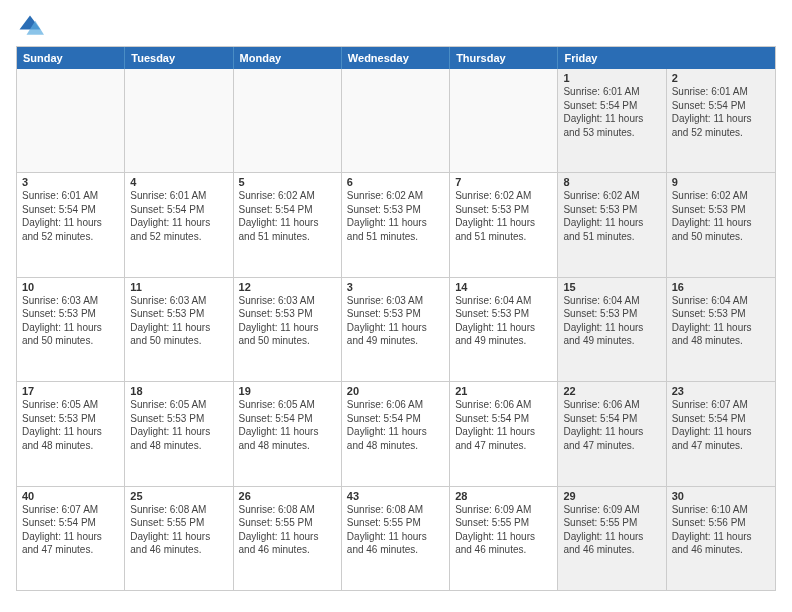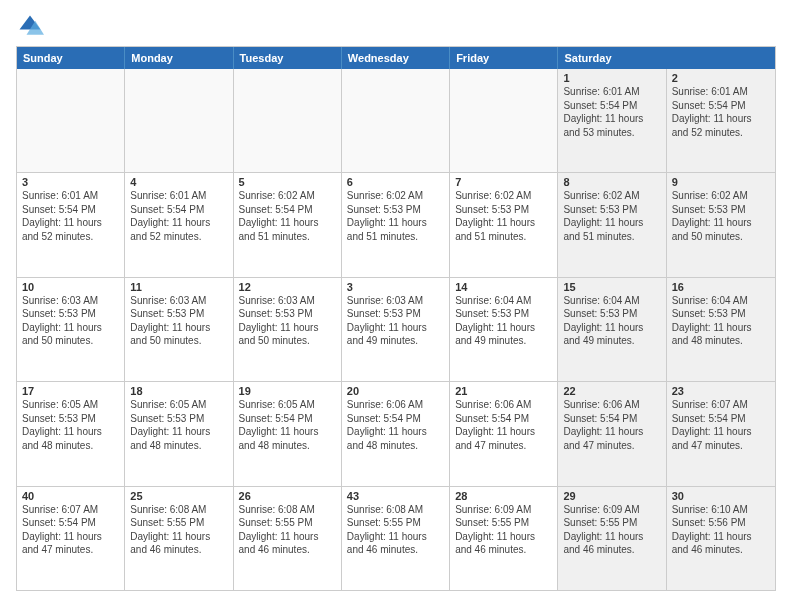--- a/index.html
+++ b/index.html
@@ -128,25 +128,25 @@
     </div>
     <div class="title-block">
       <div class="month-title"></div>
       <div class="location"></div>
     </div>
   </div>
 
   <div class="calendar">
     <div class="cal-header-row">
     <div class="cal-header-cell">Sunday</div>
+        <div class="cal-header-cell">Tuesday</div>
         <div class="cal-header-cell">Monday</div>
-        <div class="cal-header-cell">Tuesday</div>
         <div class="cal-header-cell">Wednesday</div>
+        <div class="cal-header-cell">Thursday</div>
         <div class="cal-header-cell">Friday</div>
-        <div class="cal-header-cell">Saturday</div>
       </div>
     <div class="cal-body">
     <div class="cal-row">
           <div class="cal-cell empty"></div>
           <div class="cal-cell empty"></div>
           <div class="cal-cell empty"></div>
           <div class="cal-cell empty"></div>
           <div class="cal-cell empty"></div>
           <div class="cal-cell shaded">
             <div class="day-num">1</div>

